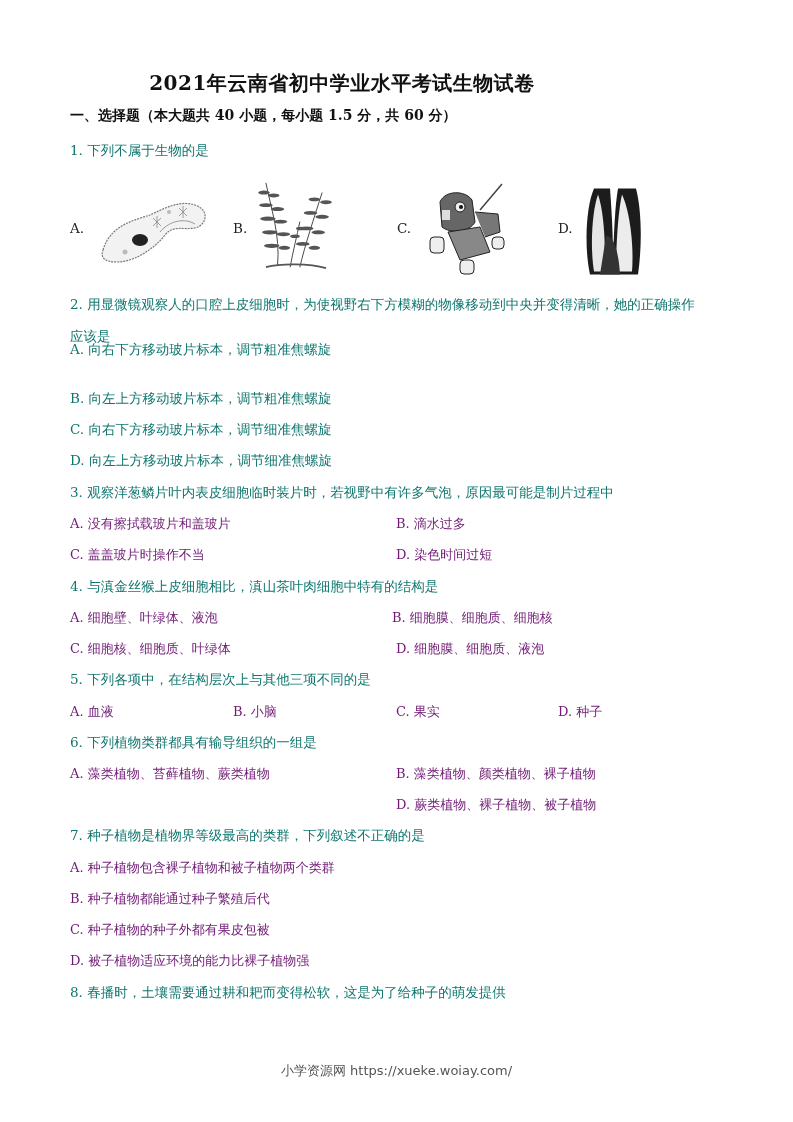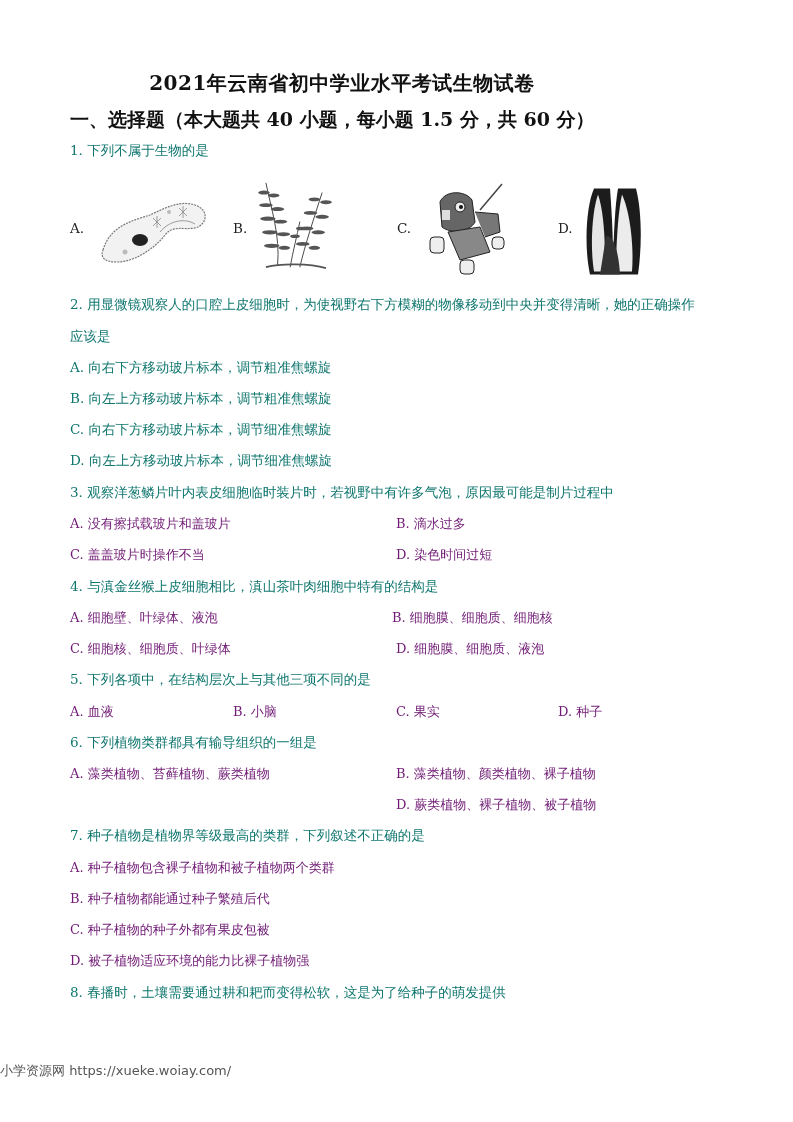--- a/index.html
+++ b/index.html
@@ -7,28 +7,28 @@
       width: 793px; height: 1122px; position: relative; overflow: hidden;
       font-family: "DejaVu Serif", "Liberation Serif", serif;
       color: #1a1a1a;
     }
     .page { position: absolute; left: 0; top: 0; width: 793px; height: 1122px; }
     .title {
       position: absolute; left: 0; width: 684px; top: 70px; text-align: center;
       font-size: 20px; font-weight: bold; letter-spacing: 0.5px; color: #111;
     }
     .section {
-      position: absolute; left: 70px; top: 107px; font-size: 19px; font-weight: bold; color: #111;
+      position: absolute; left: 70px; top: 107px; font-size: 14px; font-weight: bold; color: #111;
     }
     .line { position: absolute; left: 70px; font-size: 13.5px; white-space: nowrap; color: #0f766e; }
     .opt { position: absolute; font-size: 13px; white-space: nowrap; color: #701a75; }
     .img-opt { position: absolute; top: 180px; height: 95px; }
     .img-label { position: absolute; font-size: 13.5px; color: #222; top: 220px; }
     .footer {
-      position: absolute; left: 0; width: 793px; top: 1062px; 
+      position: absolute; left: 0; width: 793px; top: 1062px; text-align: center;
       font-family: "DejaVu Sans", "Liberation Sans", sans-serif; font-size: 13px; color: #555;
     }
   </style>
 </head>
 <body>
 
 <div class="page">
 
   <div class="title">2021年云南省初中学业水平考试生物试卷</div>
   <div class="section">一、选择题（本大题共 40 小题，每小题 1.5 分，共 60 分）</div>
@@ -102,21 +102,21 @@
   <svg class="img-opt" style="left:582px; width:62px; top:184px;" viewBox="0 0 62 90">
     <path d="M8,88 C2,60 4,20 12,2 L28,2 C30,30 32,60 30,88 Z" fill="#1c1c1c"></path>
     <path d="M12,85 C8,60 10,25 16,8 C22,25 24,60 22,85 Z" fill="#e6e6e6"></path>
     <path d="M30,88 C32,60 32,25 36,2 L54,2 C60,25 60,60 56,88 Z" fill="#1c1c1c"></path>
     <path d="M34,85 C34,60 36,25 40,8 C48,25 52,60 50,85 Z" fill="#ececec"></path>
     <path d="M24,50 C28,48 36,55 38,88 L18,88 Z" fill="#333"></path>
   </svg>
 
   <div class="line" style="top:296px">2. 用显微镜观察人的口腔上皮细胞时，为使视野右下方模糊的物像移动到中央并变得清晰，她的正确操作</div>
   <div class="line" style="top:328px">应该是</div>
-  <div class="line" style="top:359px">A. 向右下方移动玻片标本，调节粗准焦螺旋</div>
+  <div class="line" style="top:341px">A. 向右下方移动玻片标本，调节粗准焦螺旋</div>
   <div class="line" style="top:390px">B. 向左上方移动玻片标本，调节粗准焦螺旋</div>
   <div class="line" style="top:421px">C. 向右下方移动玻片标本，调节细准焦螺旋</div>
   <div class="line" style="top:452px">D. 向左上方移动玻片标本，调节细准焦螺旋</div>
 
   <div class="line" style="top:484px">3. 观察洋葱鳞片叶内表皮细胞临时装片时，若视野中有许多气泡，原因最可能是制片过程中</div>
   <div class="opt" style="left:70px; top:515px">A.  没有擦拭载玻片和盖玻片</div>
   <div class="opt" style="left:396px; top:515px">B.  滴水过多</div>
   <div class="opt" style="left:70px; top:546px">C.  盖盖玻片时操作不当</div>
   <div class="opt" style="left:396px; top:546px">D.  染色时间过短</div>
 

